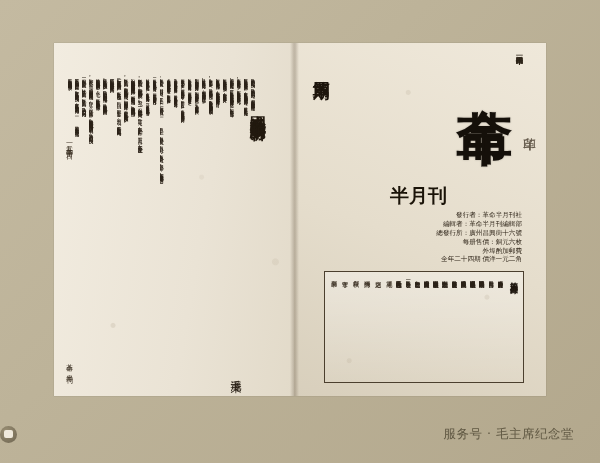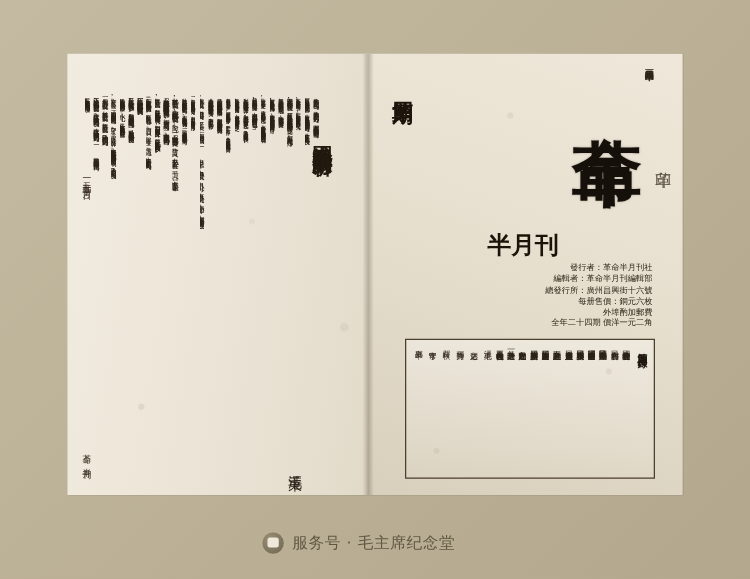--- a/index.html
+++ b/index.html
@@ -246,21 +246,21 @@
 
   
   #footer {
     position: absolute;
     left: 0;
     bottom: 14px;
     width: 600px;
     height: 30px;
     display: flex;
     align-items: center;
-    justify-content: center;
+    justify-content: space-between;
     padding-right: 26px;
     box-sizing: border-box;
     gap: 7px;
   }
   #footer-icon {
     width: 17px;
     height: 17px;
     border-radius: 50%;
     background: radial-gradient(circle at 35% 30%, #9a8f74, #6d6450);
     position: relative;

